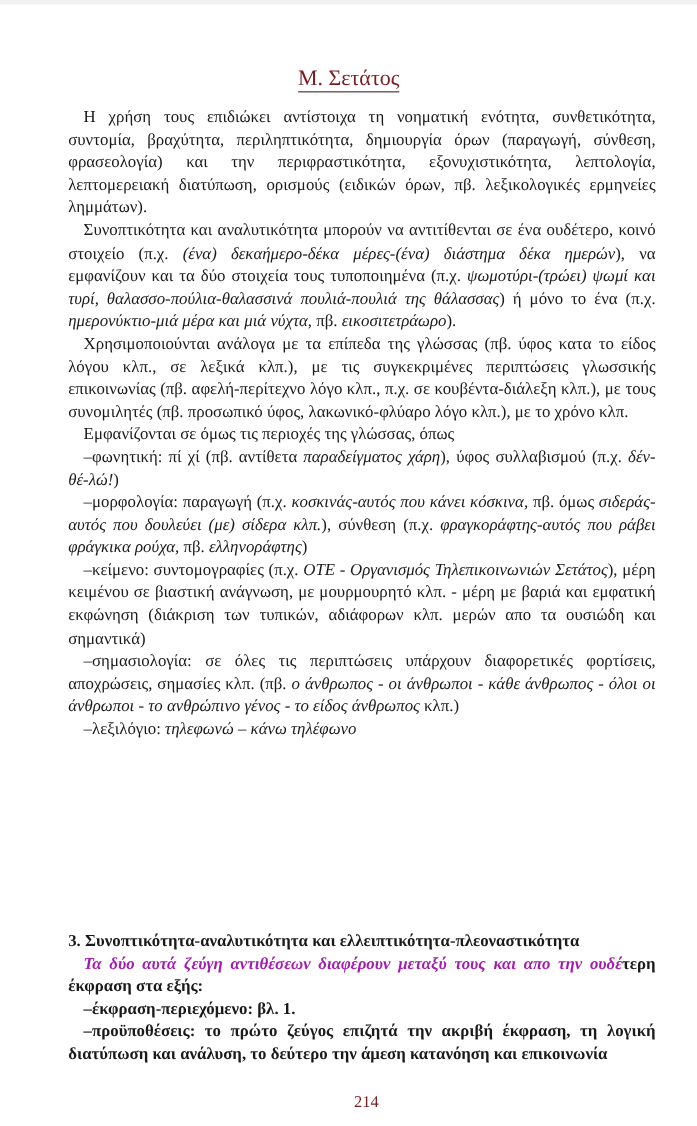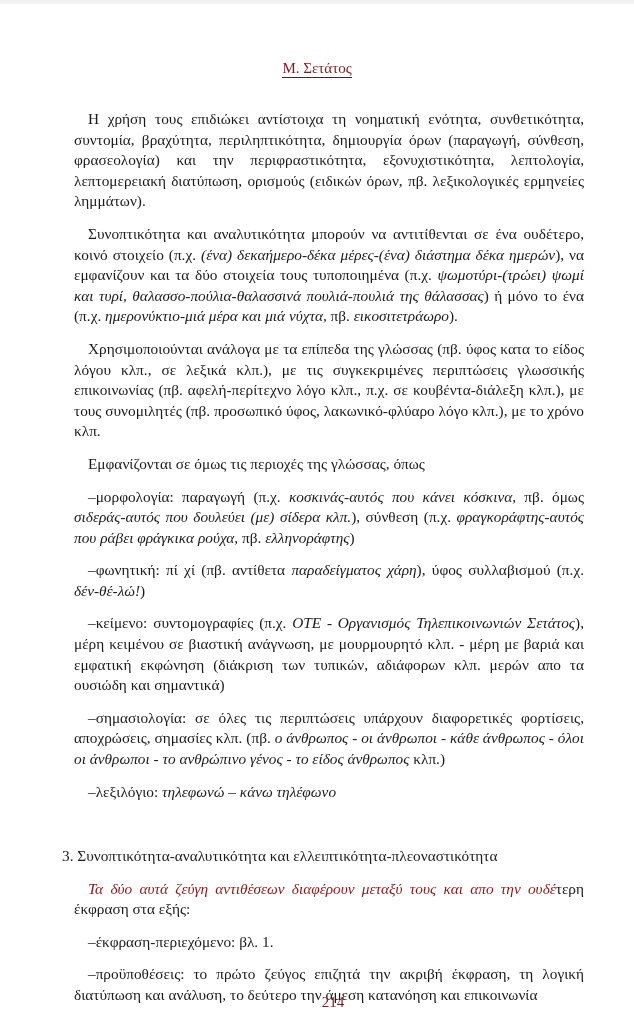--- a/index.html
+++ b/index.html
@@ -1,48 +1,48 @@
 <!DOCTYPE html>
 <html><head>
 <meta charset="utf-8">
 <style>
   html, body { margin:0; padding:0; background:#ffffff; }
   body { width:634px; height:1024px; position:relative; overflow:hidden;
          font-family:"Liberation Serif","DejaVu Serif",serif; color:#1a1a1a; }
   .page-edge { position:absolute; left:0; top:0; width:634px; height:4px; background:#f1f1f1; }
   .header { position:absolute; top:60px; left:0; width:634px; text-align:center;
-            font-size:15px; color:#7a1f24; }
+            font-size:20px; color:#7a1f24; }
   .header span { border-bottom:1.5px solid #3a2a2a; padding-bottom:1px; }
   .body-text { position:absolute; left:62px; width:534px; font-size:15.3px; line-height:20.6px;
                text-align:justify; }
-  .p { margin:12px; text-indent:14px; }
+  .p { margin:0; text-indent:14px; }
   .blk1 { top:97px; }
-  .blk2 { top:846px; }
+  .blk2 { top:846px;font-weight:bold; }
   em { font-style:italic; }
   .section-title { margin:0; text-indent:0; }
-  .emph-intro { font-style:italic; color:#7f1d1d; }
+  .emph-intro { font-style:italic; color:#a21caf; }
   .footer { position:absolute; top:994px; left:16px; width:634px; text-align:center;
             font-size:15px; color:#7a1f24; }
 </style>
 </head>
 <body>
 
 <div class="page-edge"></div>
 
 <div class="header">
   <span>Μ. Σετάτος</span>
 </div>
 
 <div class="body-text blk1">
   <p class="p">Η χρήση τους επιδιώκει αντίστοιχα τη νοηματική ενότητα, συνθετικότητα, συντομία, βραχύτητα, περιληπτικότητα, δημιουργία όρων (παραγωγή, σύνθεση, φρασεολογία) και την περιφραστικότητα, εξονυχιστικότητα, λεπτολογία, λεπτομερειακή διατύπωση, ορισμούς (ειδικών όρων, πβ. λεξικολογικές ερμηνείες λημμάτων).</p>
   <p class="p"><span>Συνοπτικότητα και αναλυτικότητα μπορούν να αντιτίθενται σε ένα ουδέτερο, κοινό στοιχείο (π.χ. </span><em>(ένα) δεκαήμερο-δέκα μέρες-(ένα) διάστημα δέκα ημερών</em><span>), να εμφανίζουν και τα δύο στοιχεία τους τυποποιημένα (π.χ. </span><em>ψωμοτύρι-(τρώει) ψωμί και τυρί, θαλασσο-πούλια-θαλασσινά πουλιά-πουλιά της θάλασσας</em><span>) ή μόνο το ένα (π.χ. </span><em>ημερονύκτιο-μιά μέρα και μιά νύχτα,</em><span> πβ. </span><em>εικοσιτετράωρο</em><span>).</span></p>
   <p class="p">Χρησιμοποιούνται ανάλογα με τα επίπεδα της γλώσσας (πβ. ύφος κατα το είδος λόγου κλπ., σε λεξικά κλπ.), με τις συγκεκριμένες περιπτώσεις γλωσσικής επικοινωνίας (πβ. αφελή-περίτεχνο λόγο κλπ., π.χ. σε κουβέντα-διάλεξη κλπ.), με τους συνομιλητές (πβ. προσωπικό ύφος, λακωνικό-φλύαρο λόγο κλπ.), με το χρόνο κλπ.</p>
   <p class="p">Εμφανίζονται σε όμως τις περιοχές της γλώσσας, όπως</p>
+  <p class="p"><span>–φωνητική: πί χί (πβ. αντίθετα </span><em>παραδείγματος χάρη</em><span>), ύφος συλλαβισμού (π.χ. </span><em>δέν-θέ-λώ!</em><span>)</span></p>
   <p class="p"><span>–μορφολογία: παραγωγή (π.χ. </span><em>κοσκινάς-αυτός που κάνει κόσκινα,</em><span> πβ. όμως </span><em>σιδεράς-αυτός που δουλεύει (με) σίδερα κλπ.</em><span>), σύνθεση (π.χ. </span><em>φραγκοράφτης-αυτός που ράβει φράγκικα ρούχα,</em><span> πβ. </span><em>ελληνοράφτης</em><span>)</span></p>
-  <p class="p"><span>–φωνητική: πί χί (πβ. αντίθετα </span><em>παραδείγματος χάρη</em><span>), ύφος συλλαβισμού (π.χ. </span><em>δέν-θέ-λώ!</em><span>)</span></p>
   <p class="p"><span>–κείμενο: συντομογραφίες (π.χ. </span><em>ΟΤΕ - Οργανισμός Τηλεπικοινωνιών Σετάτος</em><span>), μέρη κειμένου σε βιαστική ανάγνωση, με μουρμουρητό κλπ. - μέρη με βαριά και εμφατική εκφώνηση (διάκριση των τυπικών, αδιάφορων κλπ. μερών απο τα ουσιώδη και σημαντικά)</span></p>
   <p class="p"><span>–σημασιολογία: σε όλες τις περιπτώσεις υπάρχουν διαφορετικές φορτίσεις, αποχρώσεις, σημασίες κλπ. (πβ. </span><em>ο άνθρωπος - οι άνθρωποι - κάθε άνθρωπος - όλοι οι άνθρωποι - το ανθρώπινο γένος - το είδος άνθρωπος</em><span> κλπ.)</span></p>
   <p class="p"><span>–λεξιλόγιο: </span><em>τηλεφωνώ – κάνω τηλέφωνο</em></p>
 </div>
 
 <div class="body-text blk2">
   <p class="section-title">3. Συνοπτικότητα-αναλυτικότητα και ελλειπτικότητα-πλεοναστικότητα</p>
   <p class="p"><span class="emph-intro">Τα δύο αυτά ζεύγη αντιθέσεων διαφέρουν μεταξύ τους και απο την ουδέ</span><span>τερη έκφραση στα εξής:</span></p>
   <p class="p">–έκφραση-περιεχόμενο: βλ. 1.</p>
   <p class="p">–προϋποθέσεις: το πρώτο ζεύγος επιζητά την ακριβή έκφραση, τη λογική διατύπωση και ανάλυση, το δεύτερο την άμεση κατανόηση και επικοινωνία</p>

